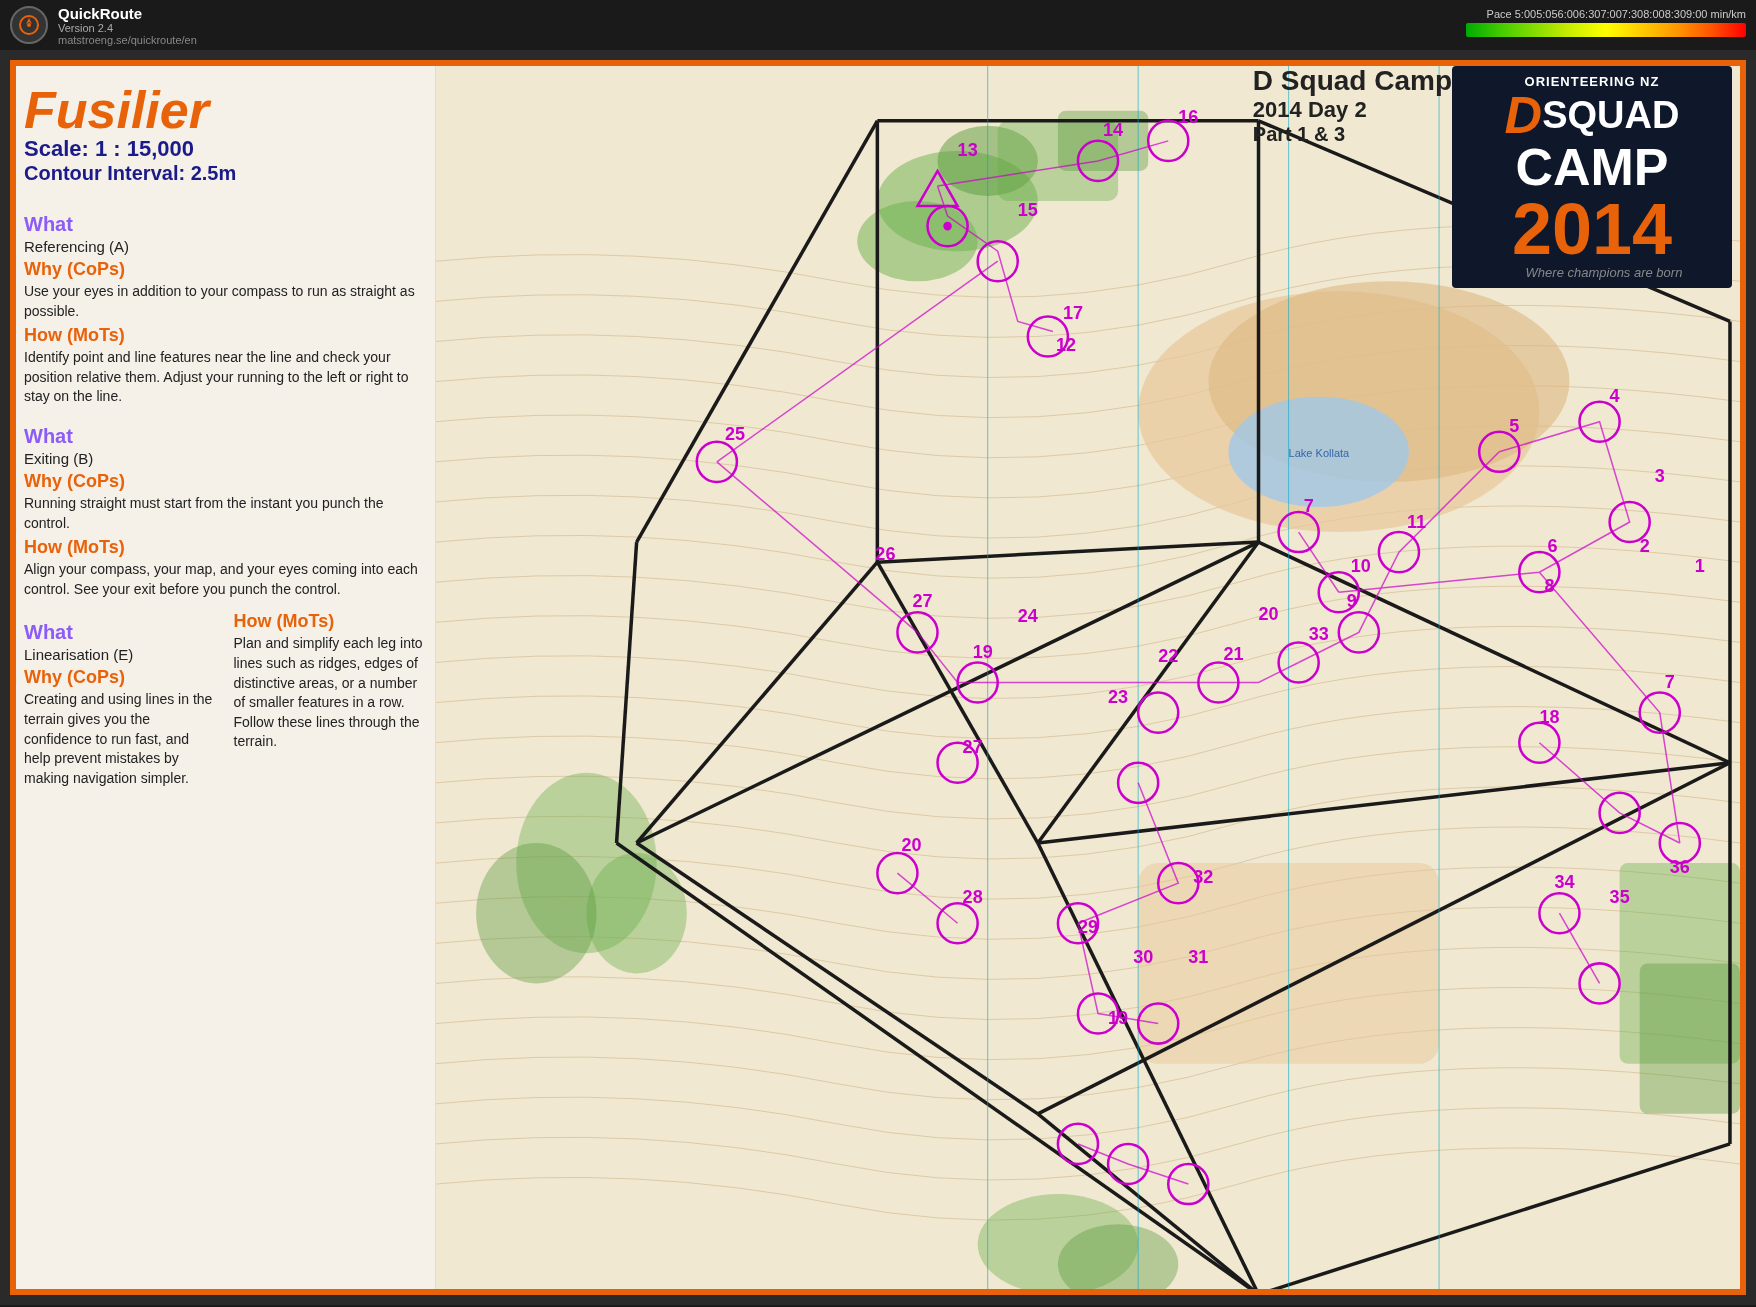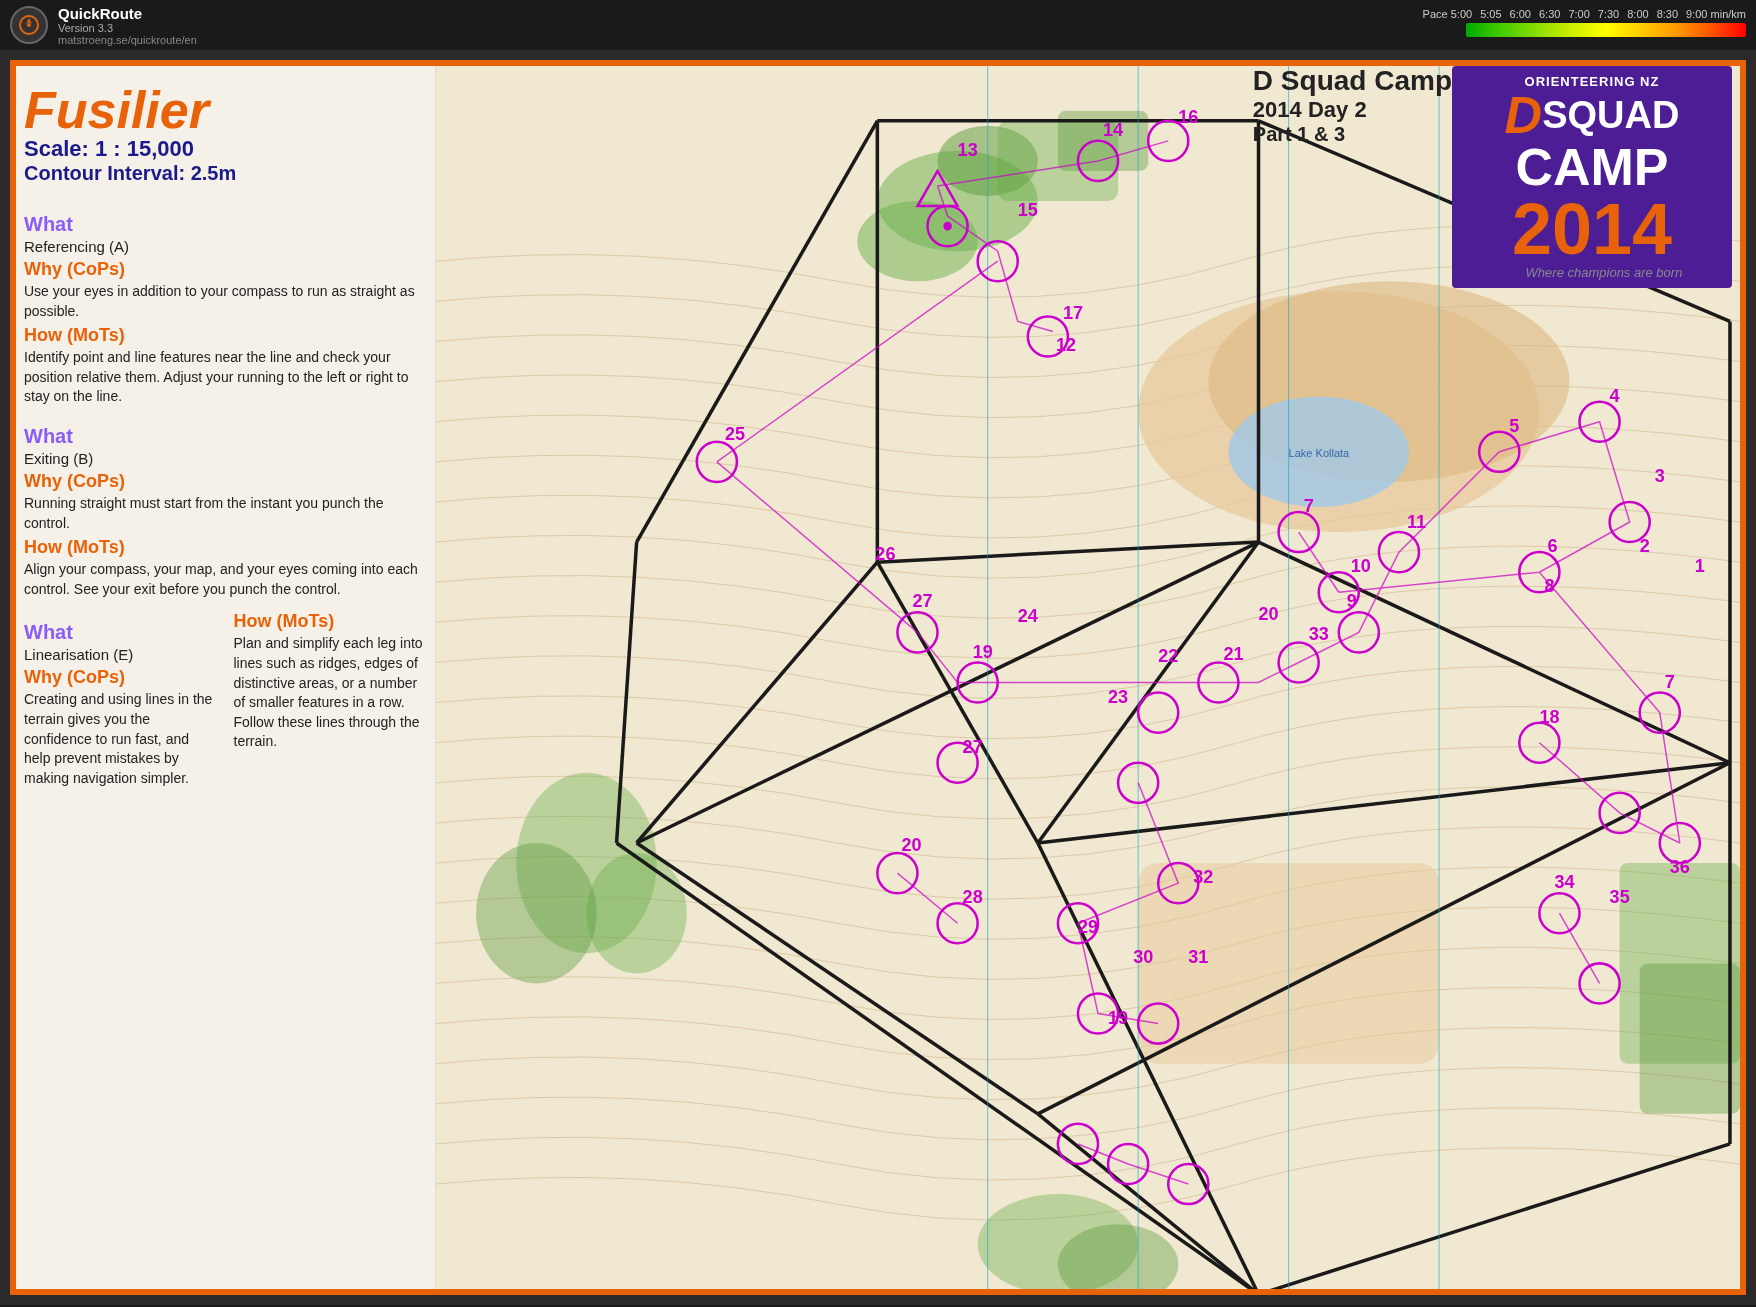--- a/index.html
+++ b/index.html
@@ -40,21 +40,21 @@
 
     
     #pace-bar {
       position: absolute;
       right: 10px;
       top: 8px;
       display: flex;
       flex-direction: column;
       align-items: flex-end;
     }
-    #pace-label { color: #ccc; font-size: 11px; margin-bottom: 3px; display: flex; gap: 8px; }
+    #pace-label { color: #ccc; font-size: 11px; margin-bottom: 3px; display: flex; gap: 0; }
     #pace-gradient {
       width: 280px;
       height: 14px;
       background: linear-gradient(to right, #00aa00, #44cc00, #88dd00, #ccee00, #ffff00, #ffcc00, #ff9900, #ff5500, #ff0000);
       border-radius: 2px;
     }
 
     
     #main-content {
       width: 100%;
@@ -162,21 +162,21 @@
       font-weight: bold;
       color: #222;
     }
     #event-title-part {
       font-size: 20px;
       font-weight: bold;
       color: #222;
     }
 
     #logo-block {
-      background: #4c1d95;
+      background: #0f172a;
       padding: 8px 12px;
       border-radius: 4px;
       display: flex;
       flex-direction: column;
       align-items: center;
       min-width: 280px;
     }
     #logo-orienteering { color: #fff; font-size: 13px; font-weight: bold; letter-spacing: 1px; }
     #logo-dsquad { display: flex; align-items: center; }
     #logo-d { color: #e8620a; font-size: 52px; font-weight: 900; font-style: italic; line-height: 1; }
@@ -191,21 +191,21 @@
 <div id="titlebar">
   <div id="app-logo">
     <svg viewBox="0 0 22 22" fill="none">
       <circle cx="11" cy="11" r="9" stroke="#e8620a" stroke-width="2"></circle>
       <path d="M11 4 L14 10 L11 8 L8 10 Z" fill="#e8620a"></path>
       <circle cx="11" cy="11" r="2" fill="#e8620a"></circle>
     </svg>
   </div>
   <div id="app-title-block">
     <span id="app-name">QuickRoute</span>
-    <span id="app-version">Version 3.3</span>
+    <span id="app-version">Version 2.4</span>
     <span id="app-url">matstroeng.se/quickroute/en</span>
   </div>
   <div id="pace-bar">
     <div id="pace-label">
       <span>Pace 5:00</span>
       <span>5:05</span>
       <span>6:00</span>
       <span>6:30</span>
       <span>7:00</span>
       <span>7:30</span>

